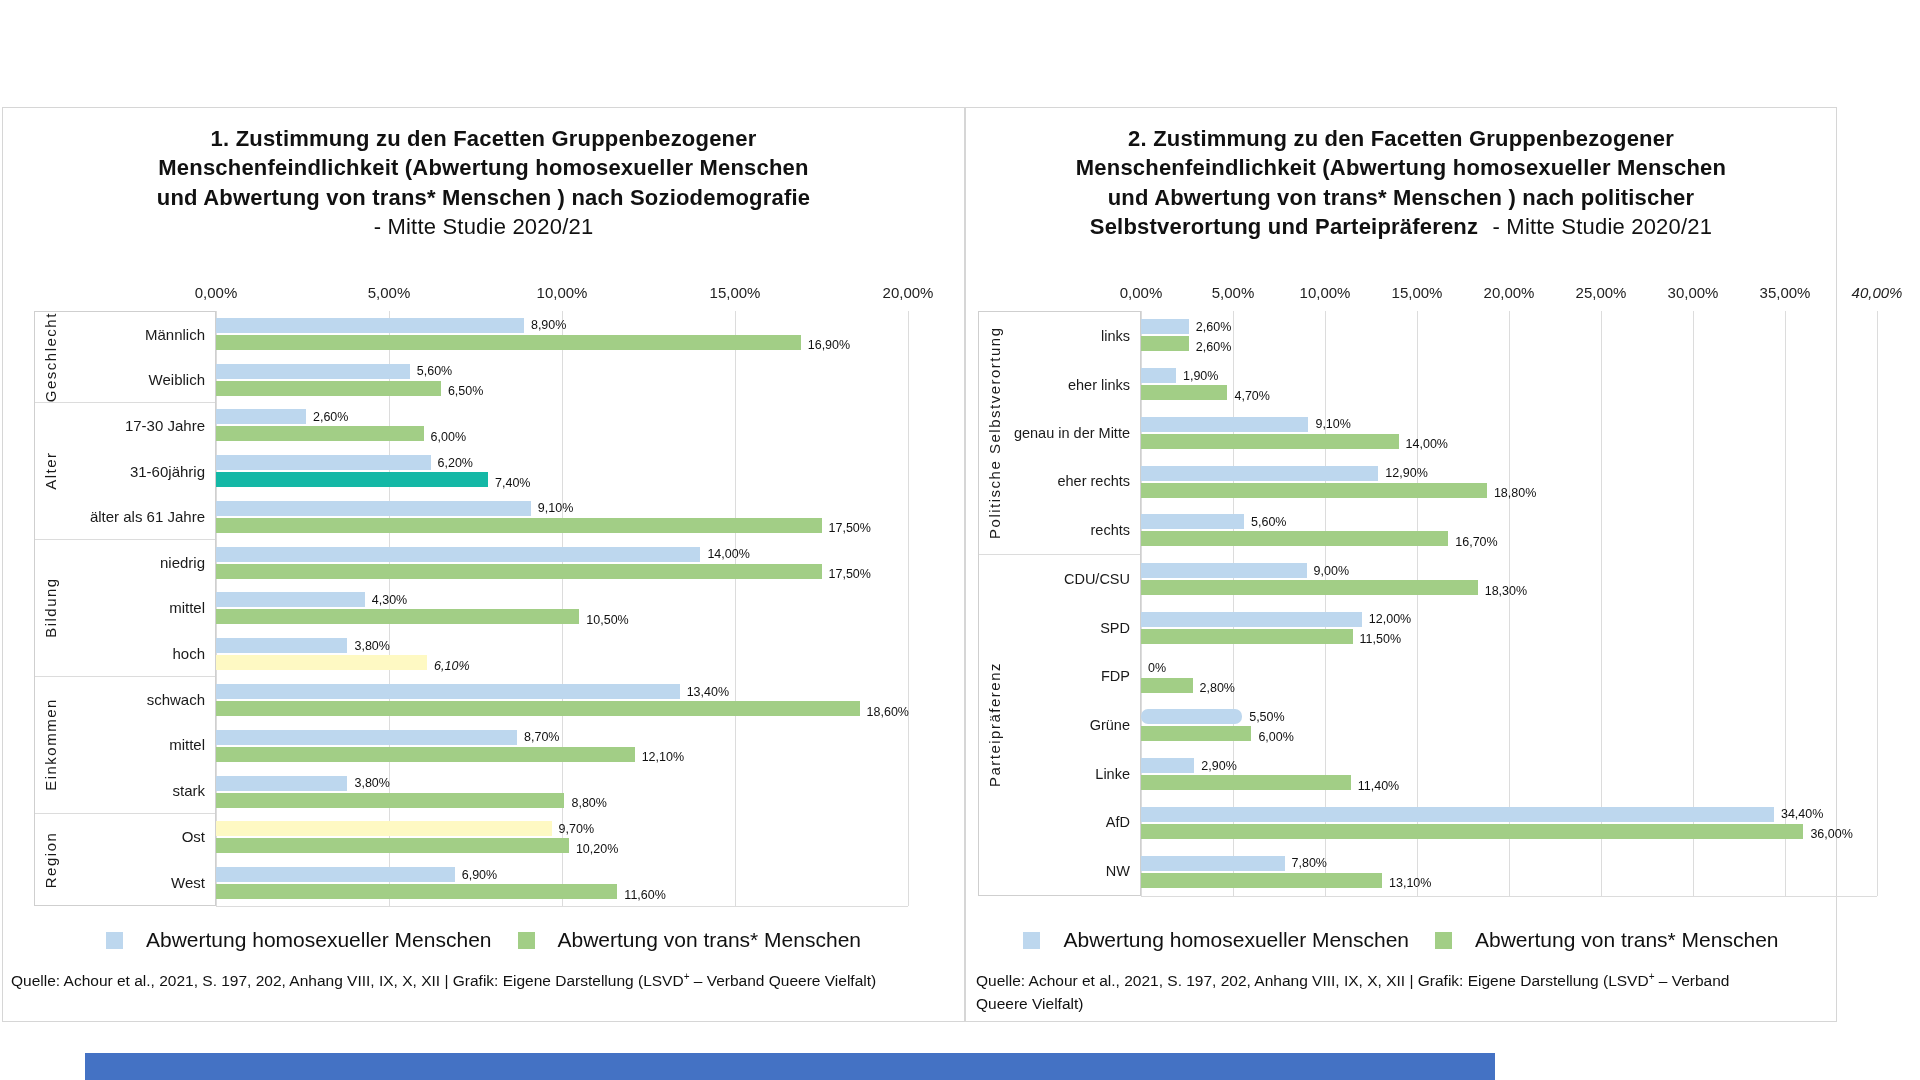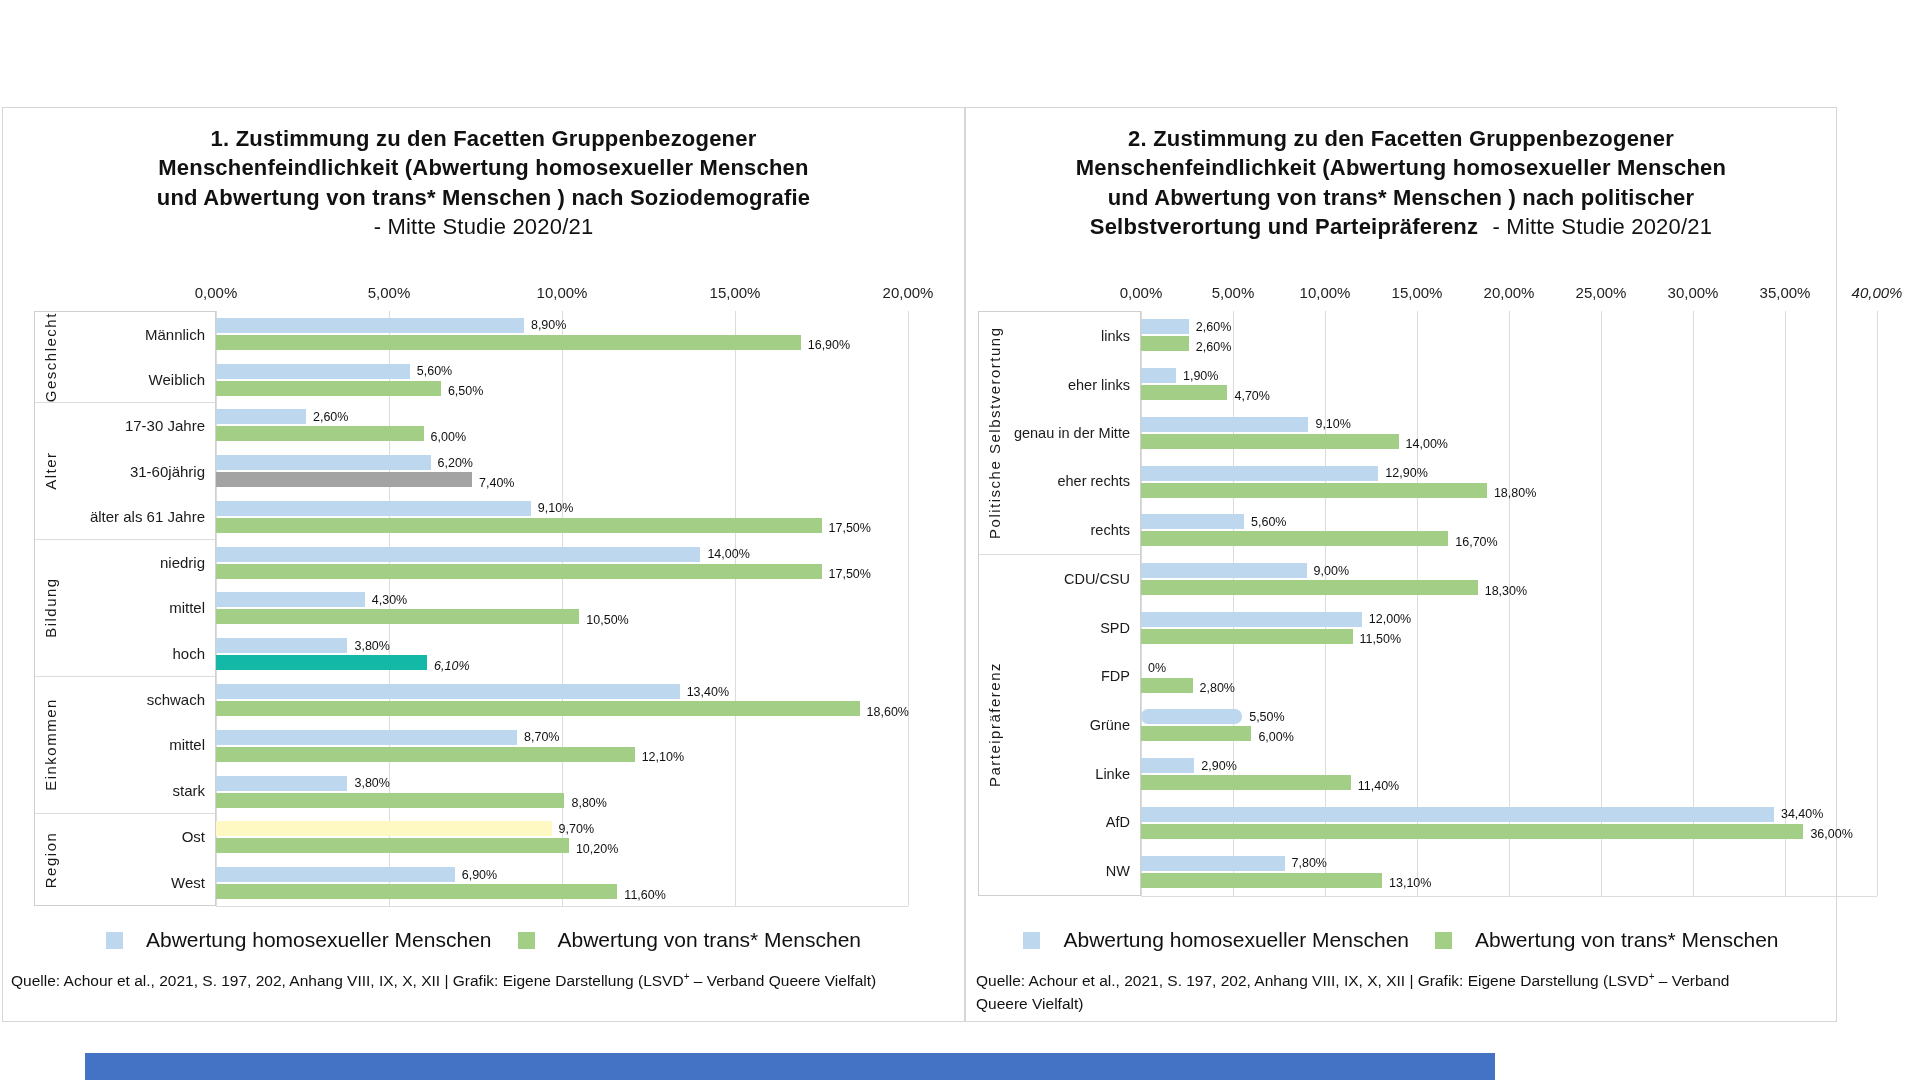--- a/index.html
+++ b/index.html
@@ -132,21 +132,21 @@
               <span class="vlabel">2,60%</span>
             </div>
             <div class="bar trans" style="width: 30%; background: rgb(162, 206, 134);">
               <span class="vlabel">6,00%</span>
             </div>
           </div>
           <div class="row">
             <div class="bar homo" style="width: 31%; background: rgb(189, 215, 238);">
               <span class="vlabel">6,20%</span>
             </div>
-            <div class="bar trans" style="width: 37%; background: #a3a3a3;">
+            <div class="bar trans" style="width: 37%; background: #14b8a6; padding-left: 16px;">
               <span class="vlabel">7,40%</span>
             </div>
           </div>
           <div class="row">
             <div class="bar homo" style="width: 45.5%; background: rgb(189, 215, 238);">
               <span class="vlabel">9,10%</span>
             </div>
             <div class="bar trans" style="width: 87.5%; background: rgb(162, 206, 134);">
               <span class="vlabel">17,50%</span>
             </div>
@@ -164,21 +164,21 @@
               <span class="vlabel">4,30%</span>
             </div>
             <div class="bar trans" style="width: 52.5%; background: rgb(162, 206, 134);">
               <span class="vlabel">10,50%</span>
             </div>
           </div>
           <div class="row">
             <div class="bar homo" style="width: 19%; background: rgb(189, 215, 238);">
               <span class="vlabel">3,80%</span>
             </div>
-            <div class="bar trans" style="width: 30.5%; background: #14b8a6; font-style: italic;">
+            <div class="bar trans" style="width: 30.5%; background: #fef9c3; font-style: italic;">
               <span class="vlabel">6,10%</span>
             </div>
           </div>
           <div class="row">
             <div class="bar homo" style="width: 67%; background: rgb(189, 215, 238);">
               <span class="vlabel">13,40%</span>
             </div>
             <div class="bar trans" style="width: 93%; background: rgb(162, 206, 134);">
               <span class="vlabel">18,60%</span>
             </div>

